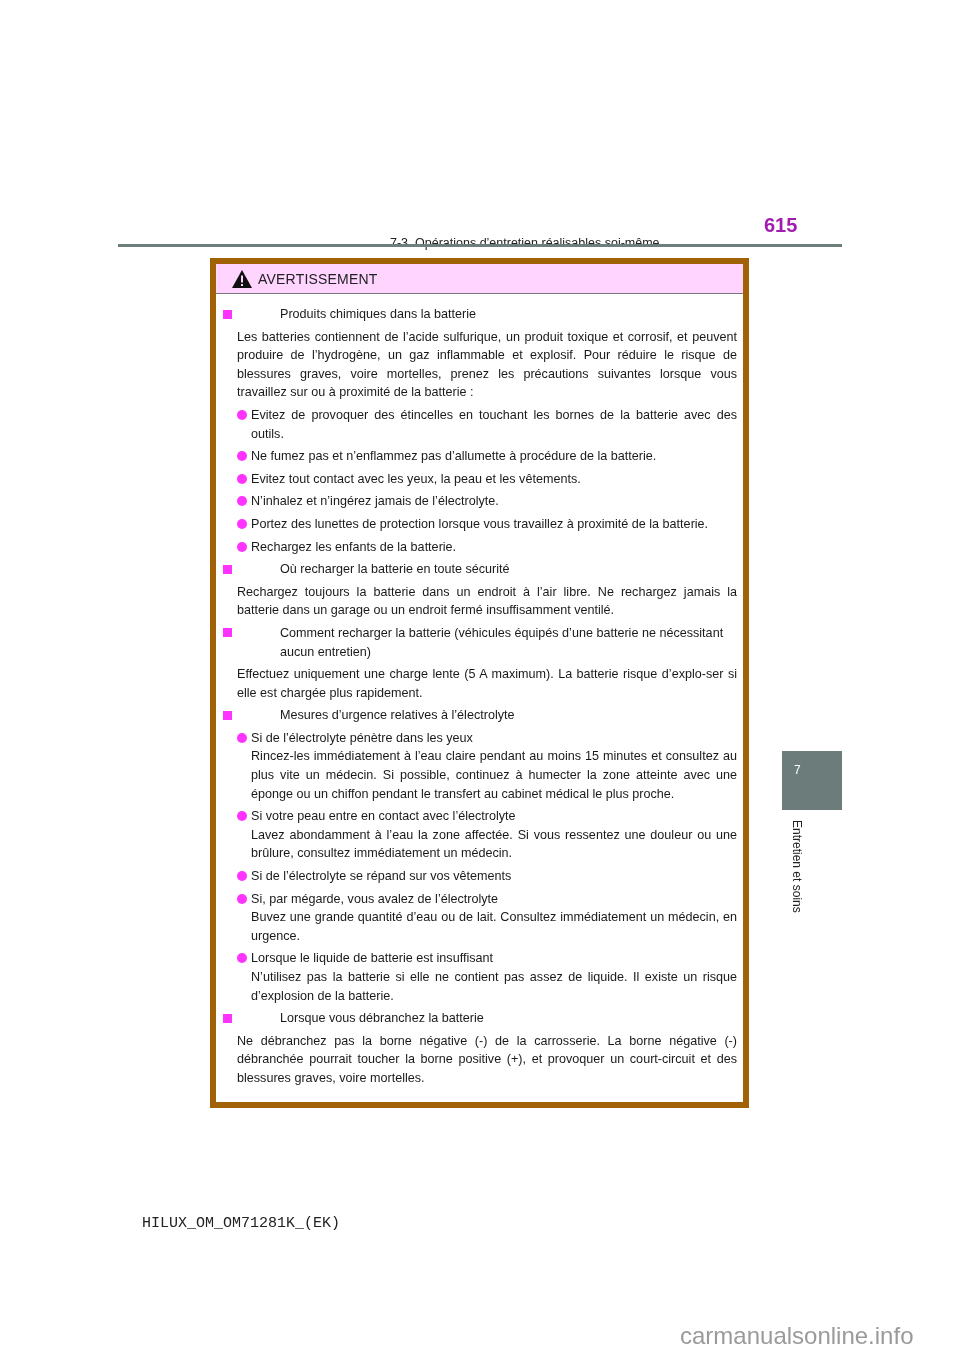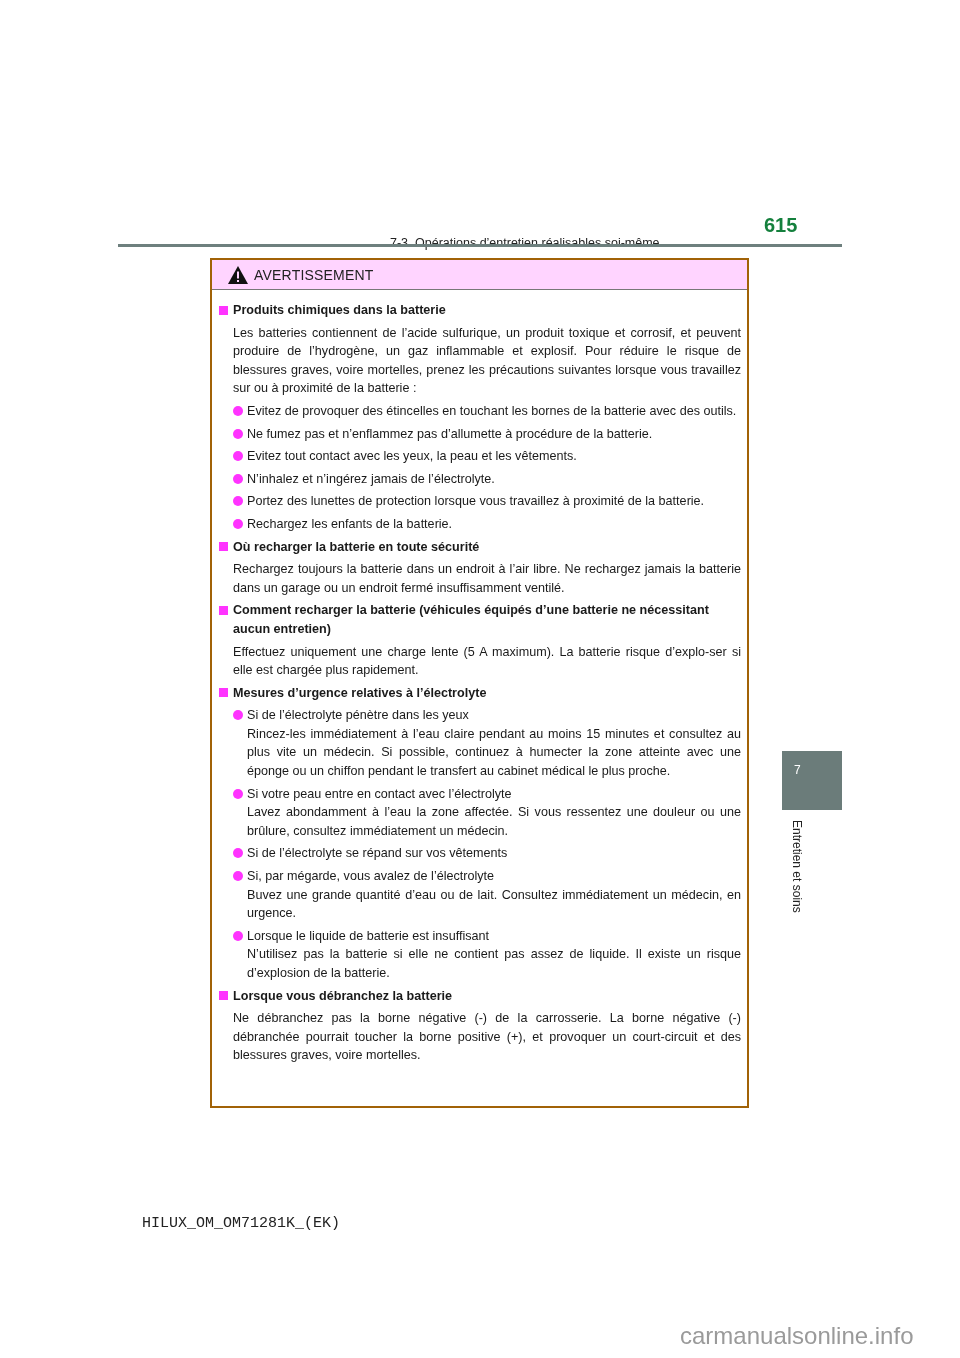--- a/index.html
+++ b/index.html
@@ -7,21 +7,21 @@
       width: 960px; height: 1358px; position: relative;
       background: #ffffff; overflow: hidden;
       font-family: "Liberation Sans", sans-serif; color: #1a1a1a;
     }
     .header-title {
       position: absolute; left: 390px; top: 236px;
       font-size: 12.5px; color: #222;
     }
     .page-number {
       position: absolute; left: 764px; top: 214px;
-      font-size: 20px; font-weight: bold; color: #15803d;
+      font-size: 20px; font-weight: bold; color: #a21caf;
     }
     .header-rule {
       position: absolute; left: 118px; top: 244px; width: 724px; height: 3px;
       background: #6e807e;
     }
     .side-tab {
       position: absolute; left: 782px; top: 751px; width: 60px; height: 59px;
       background: #6b7c7a;
     }
     .side-tab-num {
@@ -32,32 +32,32 @@
       writing-mode: vertical-rl; font-size: 12px; color: #222;
     }
     .footer-code {
       position: absolute; left: 142px; top: 1215px; font-size: 15px; color: #222; font-family: Liberation Mono, monospace;
     }
     .watermark {
       position: absolute; left: 680px; top: 1322px; font-size: 24px; color: #9a9a9a;
     }
     .warn-box {
       position: absolute; left: 210px; top: 258px; width: 539px; height: 850px;
-      border: 2px solid #a16207; box-sizing: border-box; background: #fff;
+      border: 6px solid #a16207; box-sizing: border-box; background: #fff;
     }
     .warn-head {
       height: 29px; background: #ffd4ff; border-bottom: 1px solid #777;
       display: flex; align-items: center; padding-left: 16px;
     }
     .warn-icon { width: 20px; height: 18px; margin-right: 6px; }
     .warn-title { font-size: 14px; color: #222; letter-spacing: 0.2px; }
     .warn-body { padding: 11px 6px 0 7px; font-size: 12.6px; line-height: 18.6px; }
     .section { margin-bottom: 2px; }
     .sec-head {
-      font-weight: bold; display: flex; align-items: flex-start; margin-bottom: 4px;
+      font-weight: normal; display: flex; align-items: flex-start; margin-bottom: 4px; gap: 43px;
     }
     .sq {
       flex: none; width: 9px; height: 9px; background: #ff33ff;
       margin-top: 4.5px; margin-right: 5px;
     }
     .sec-text { padding-left: 14px; text-align: justify; margin-bottom: 4px; }
     .bullet {
       display: flex; align-items: flex-start; padding-left: 14px; margin-bottom: 4px;
     }
     .dot {

